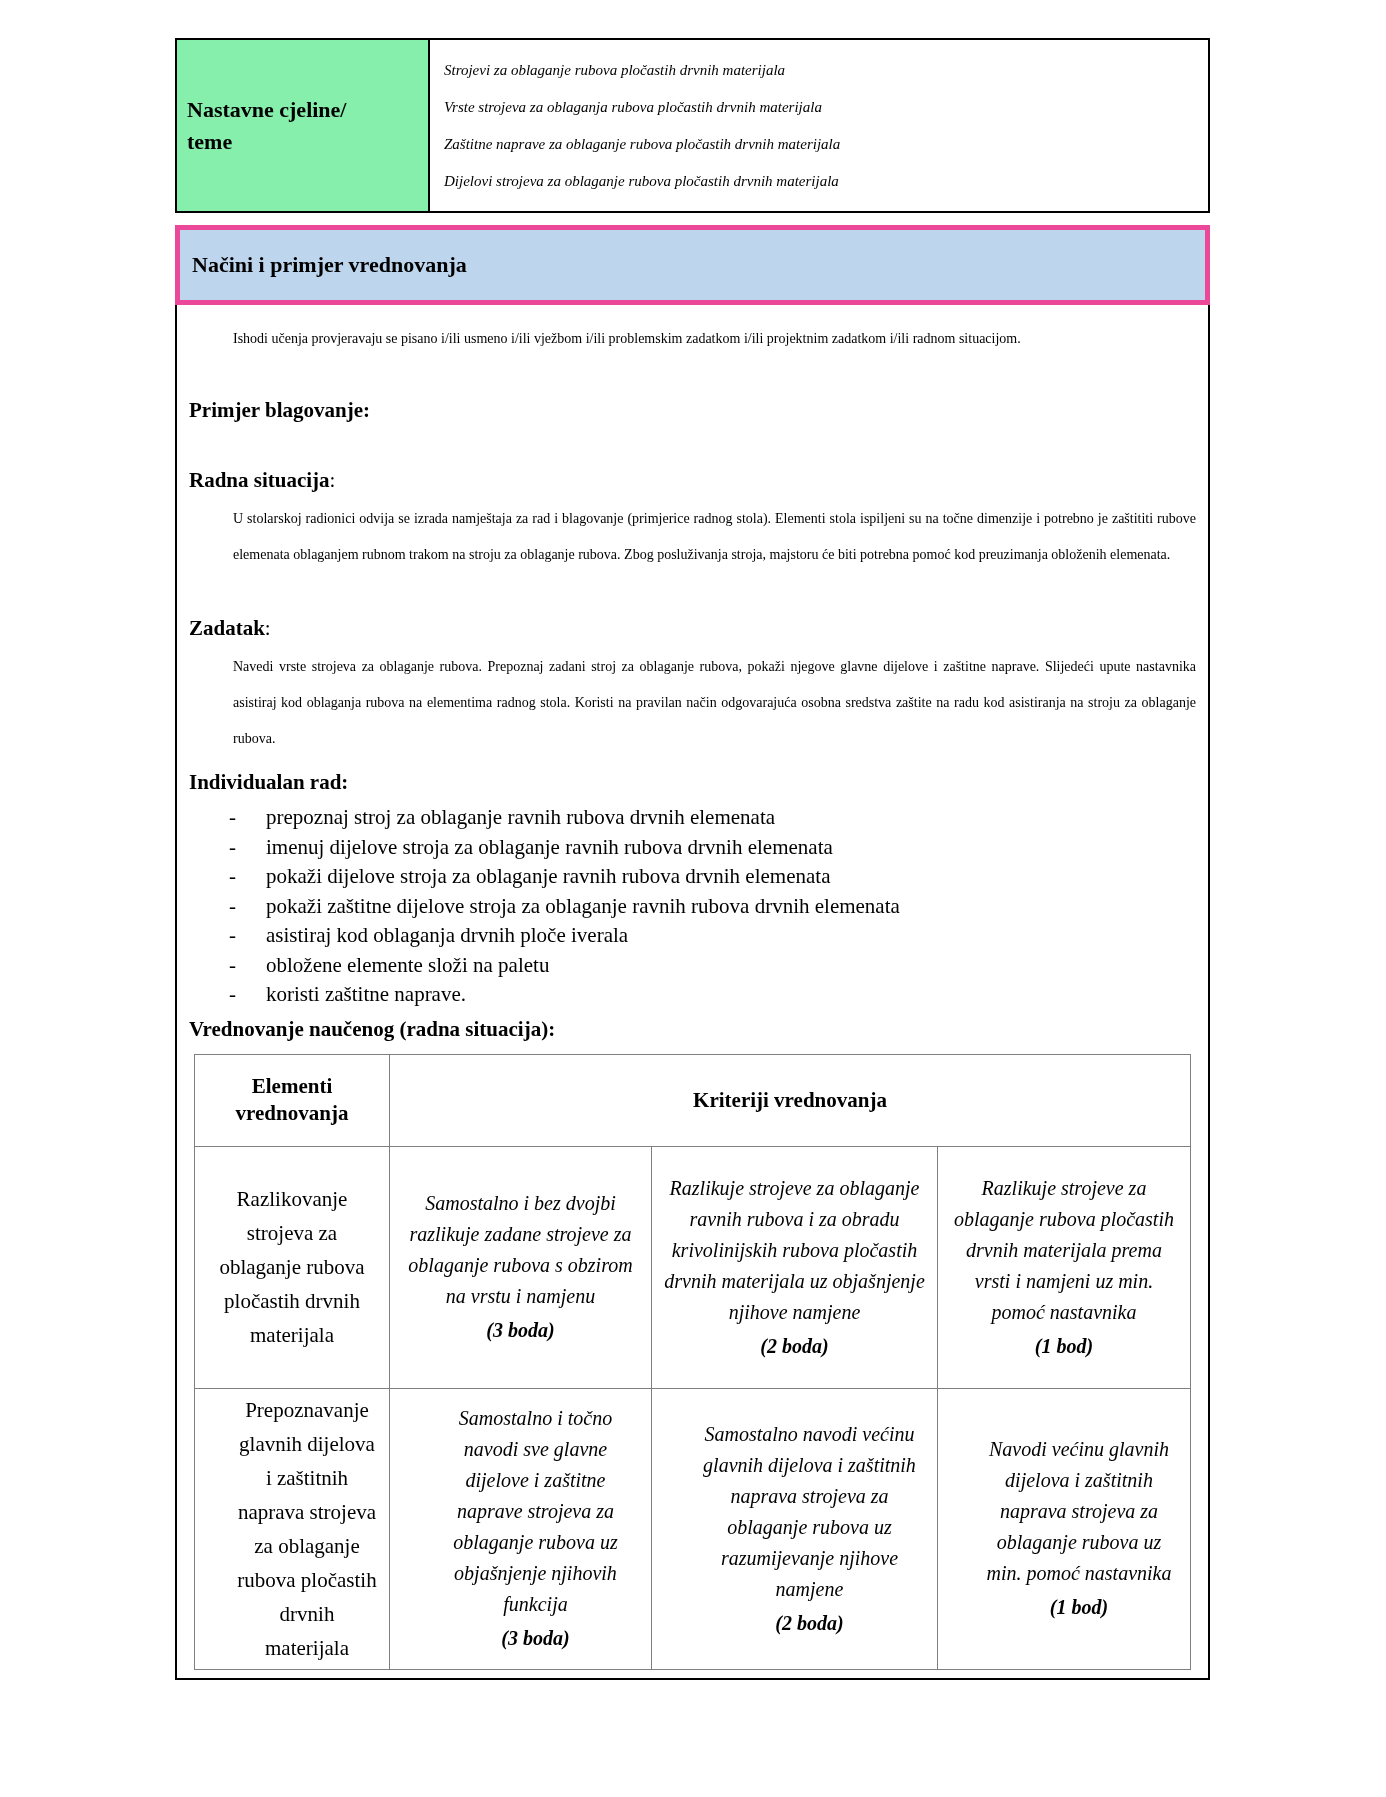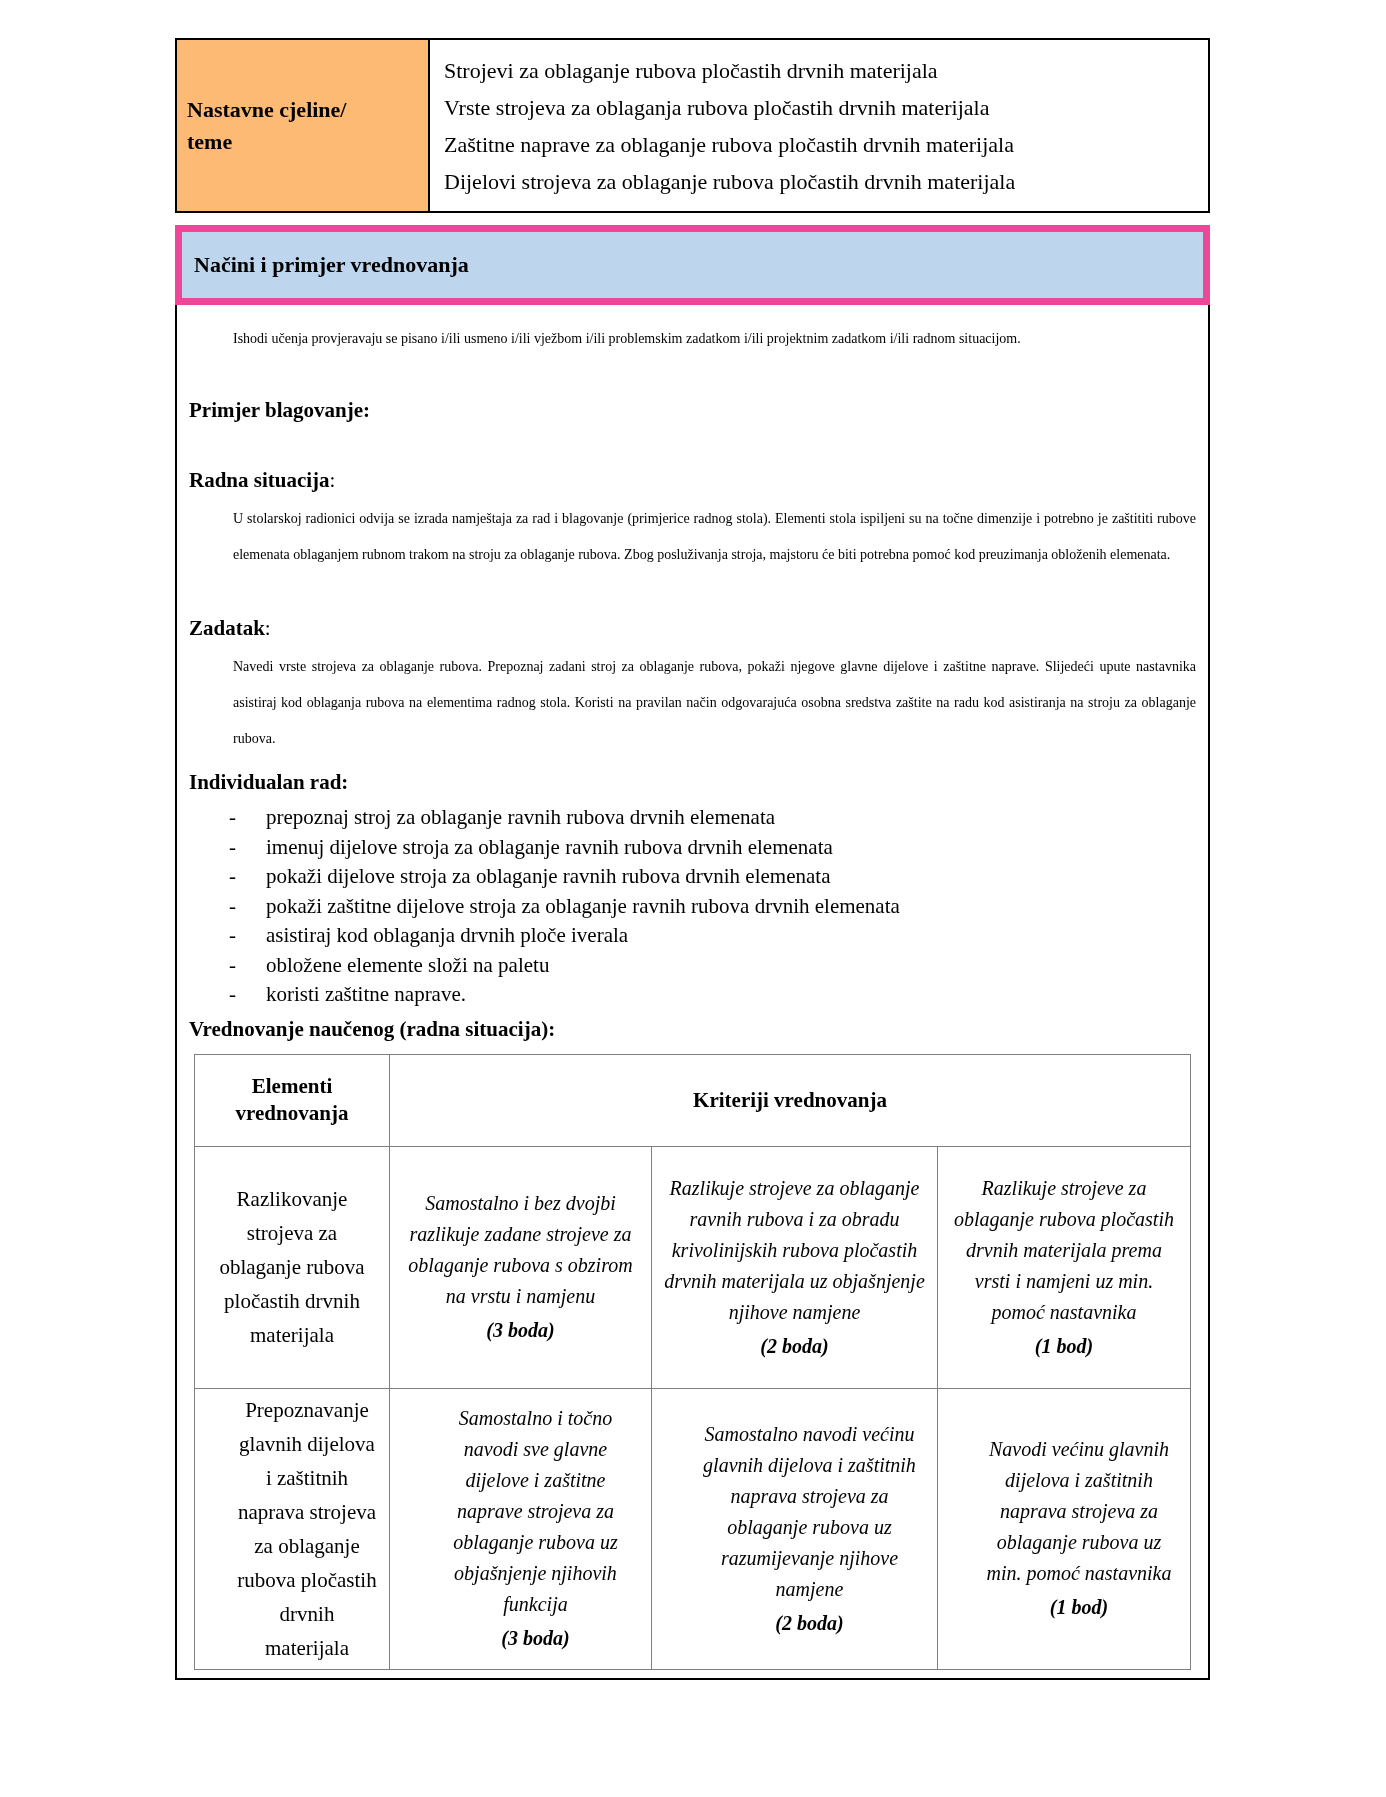--- a/index.html
+++ b/index.html
@@ -6,30 +6,30 @@
   html,body { background:#ffffff; }
   .page {
     position:relative; width:1386px; height:1797px; background:#ffffff;
     font-family:"Liberation Serif","DejaVu Serif",serif; color:#000;
   }
   .content { position:absolute; left:175px; top:38px; width:1035px; }
 
   
   .top-table { display:flex; border:2px solid #000; height:175px; }
   .topic-label-cell {
-    width:253px; background:#fdba74; border-right:2px solid #000;
+    width:253px; background:#86efac; border-right:2px solid #000;
     display:flex; align-items:center; padding-left:10px;
   }
   .topic-label-cell span { display:block; width:185px; font-weight:bold; font-size:22px; line-height:1.45; }
   .topic-items-cell { flex:1; padding:12px 6px 0 14px; }
-  .topic-item { font-size:22px; line-height:37px; white-space:nowrap; }
+  .topic-item { font-size:15px; line-height:37px; white-space:nowrap;font-style:italic; }
 
   
   .section-band {
-    margin-top:12px; height:80px; background:#bdd6ee; border:7px solid #ec4899;
+    margin-top:12px; height:80px; background:#bdd6ee; border:5px solid #ec4899;
     display:flex; align-items:center; padding-left:12px;
   }
   .section-band span { font-weight:bold; font-size:22px; }
 
   
   .body-box { border:2px solid #000; border-top:none; padding:16px 12px 8px 12px; }
   .para { font-size:14px; line-height:36px; text-align:justify;margin-left:44px; }
   .heading { font-weight:bold; font-size:21px; line-height:26px; }
   .heading .colon { font-weight:normal; }
   .mt-intro { margin-top:0; }

